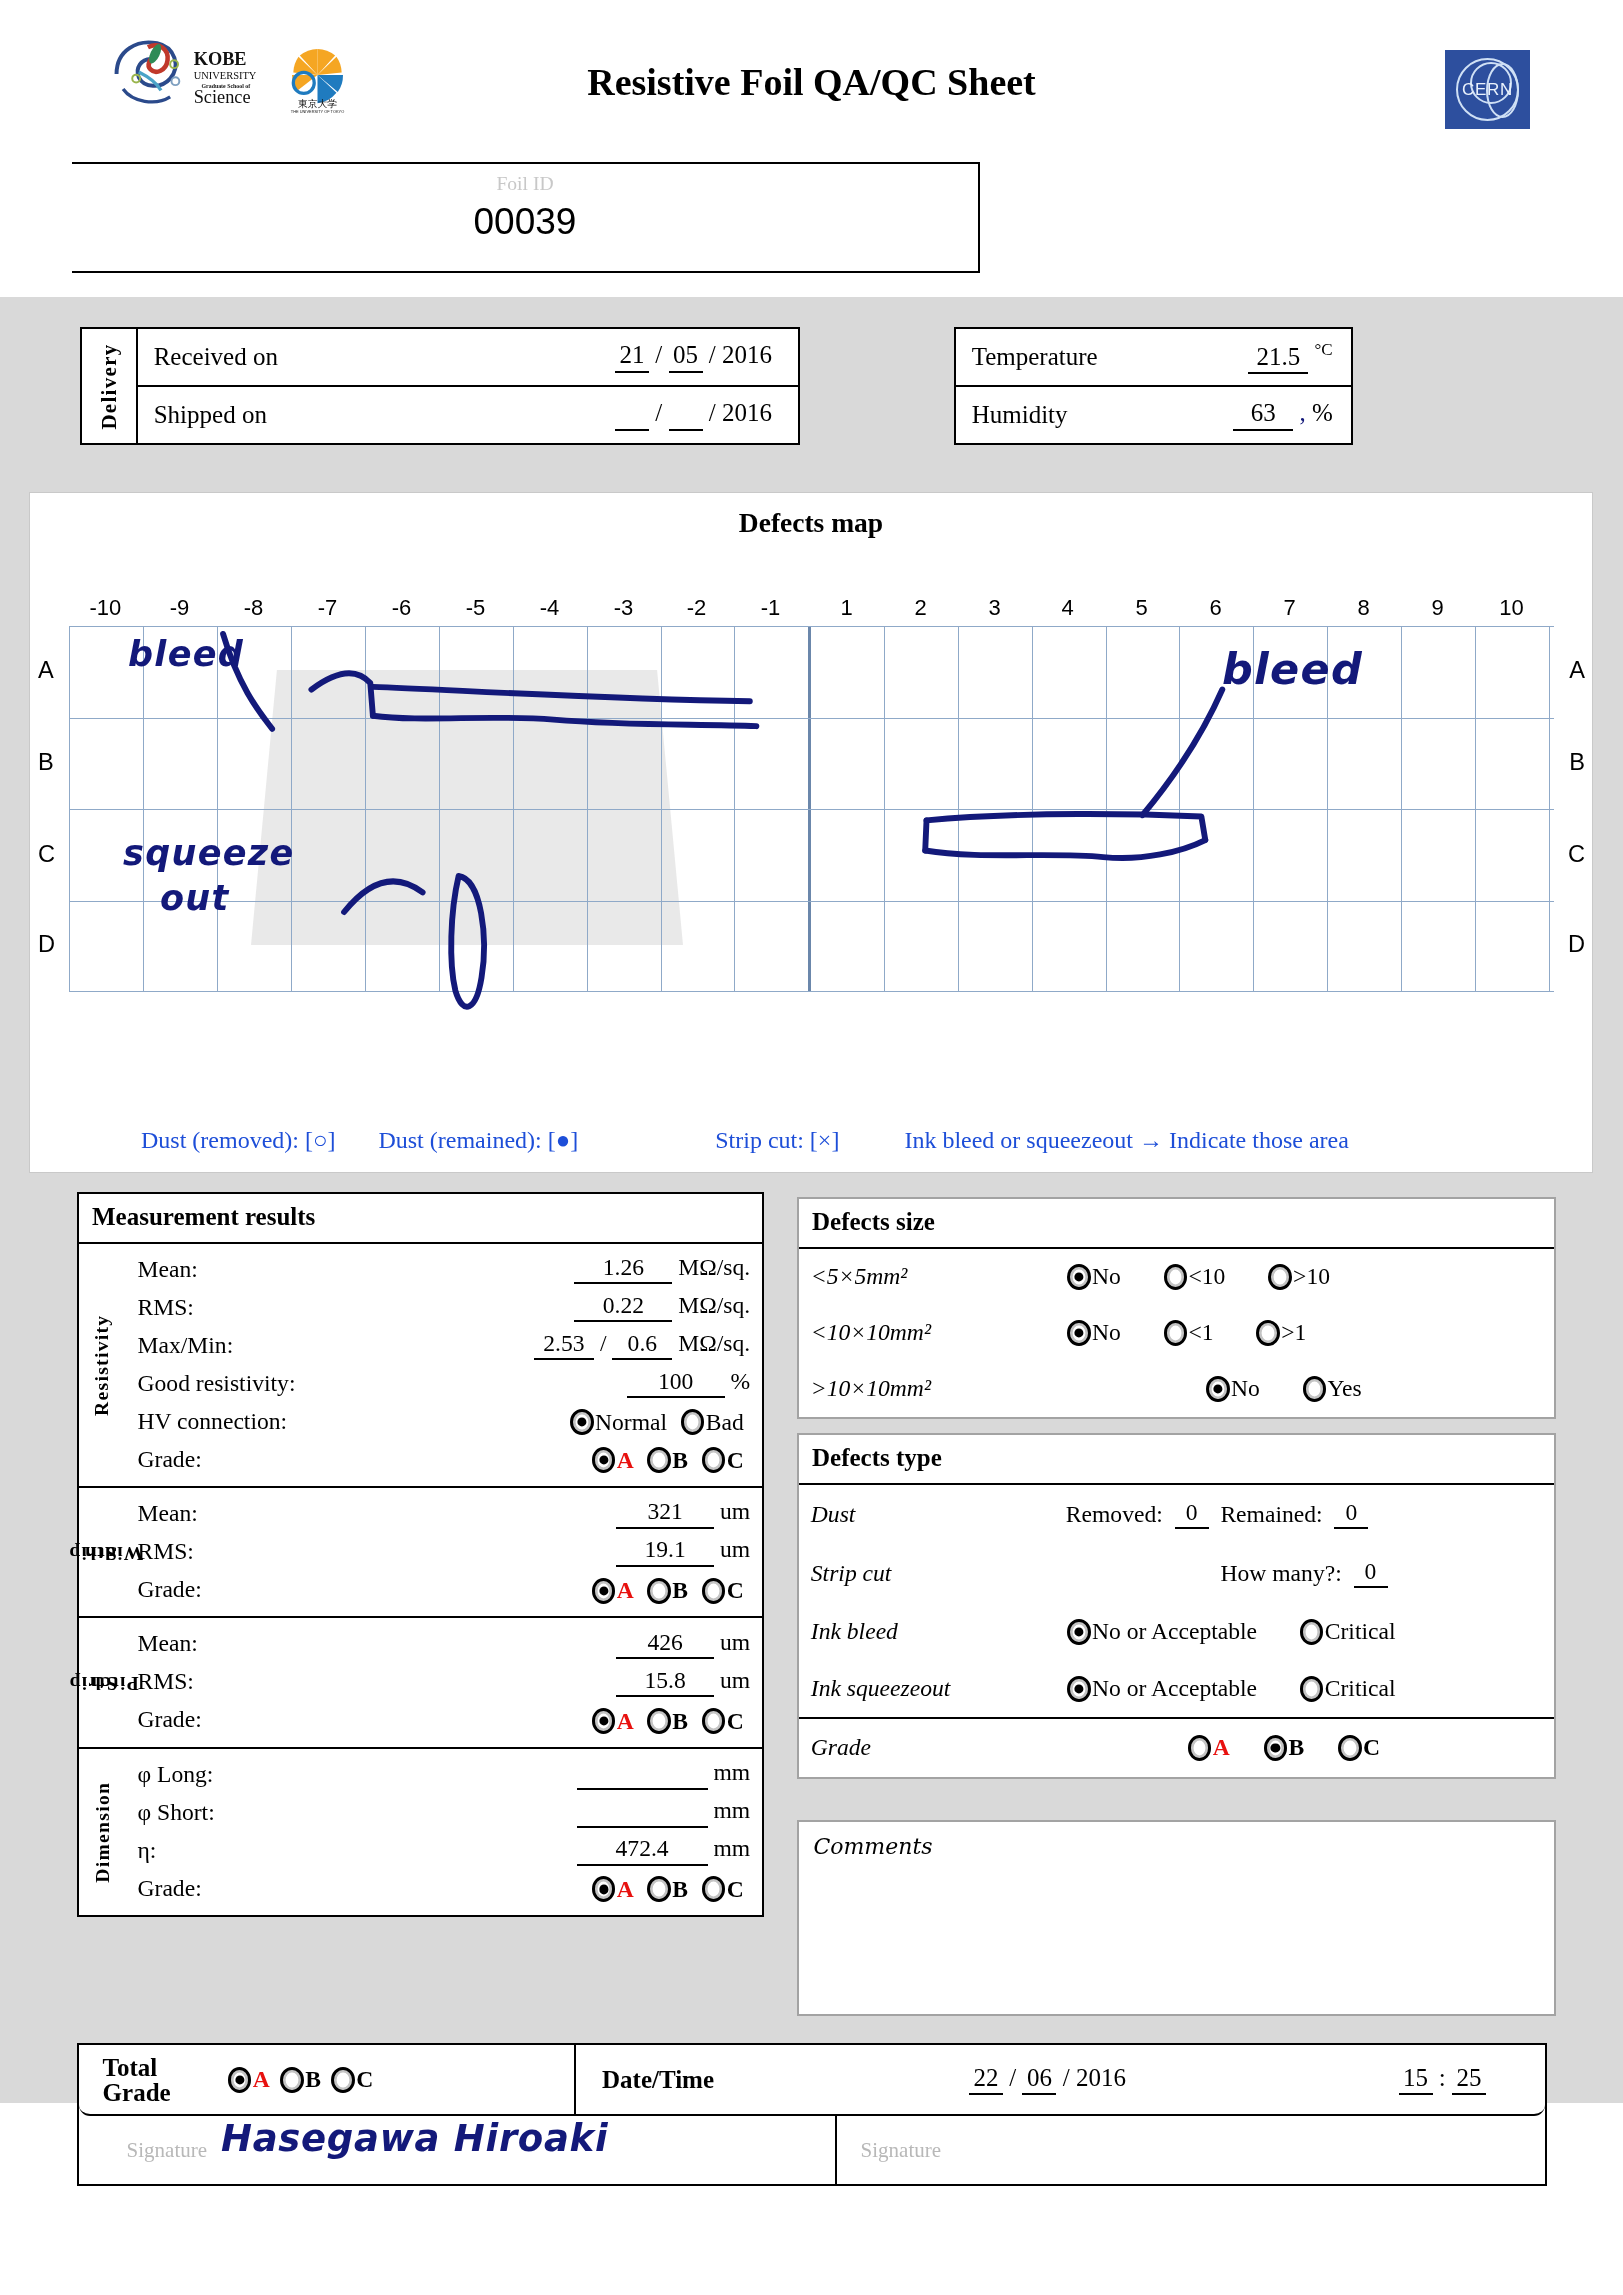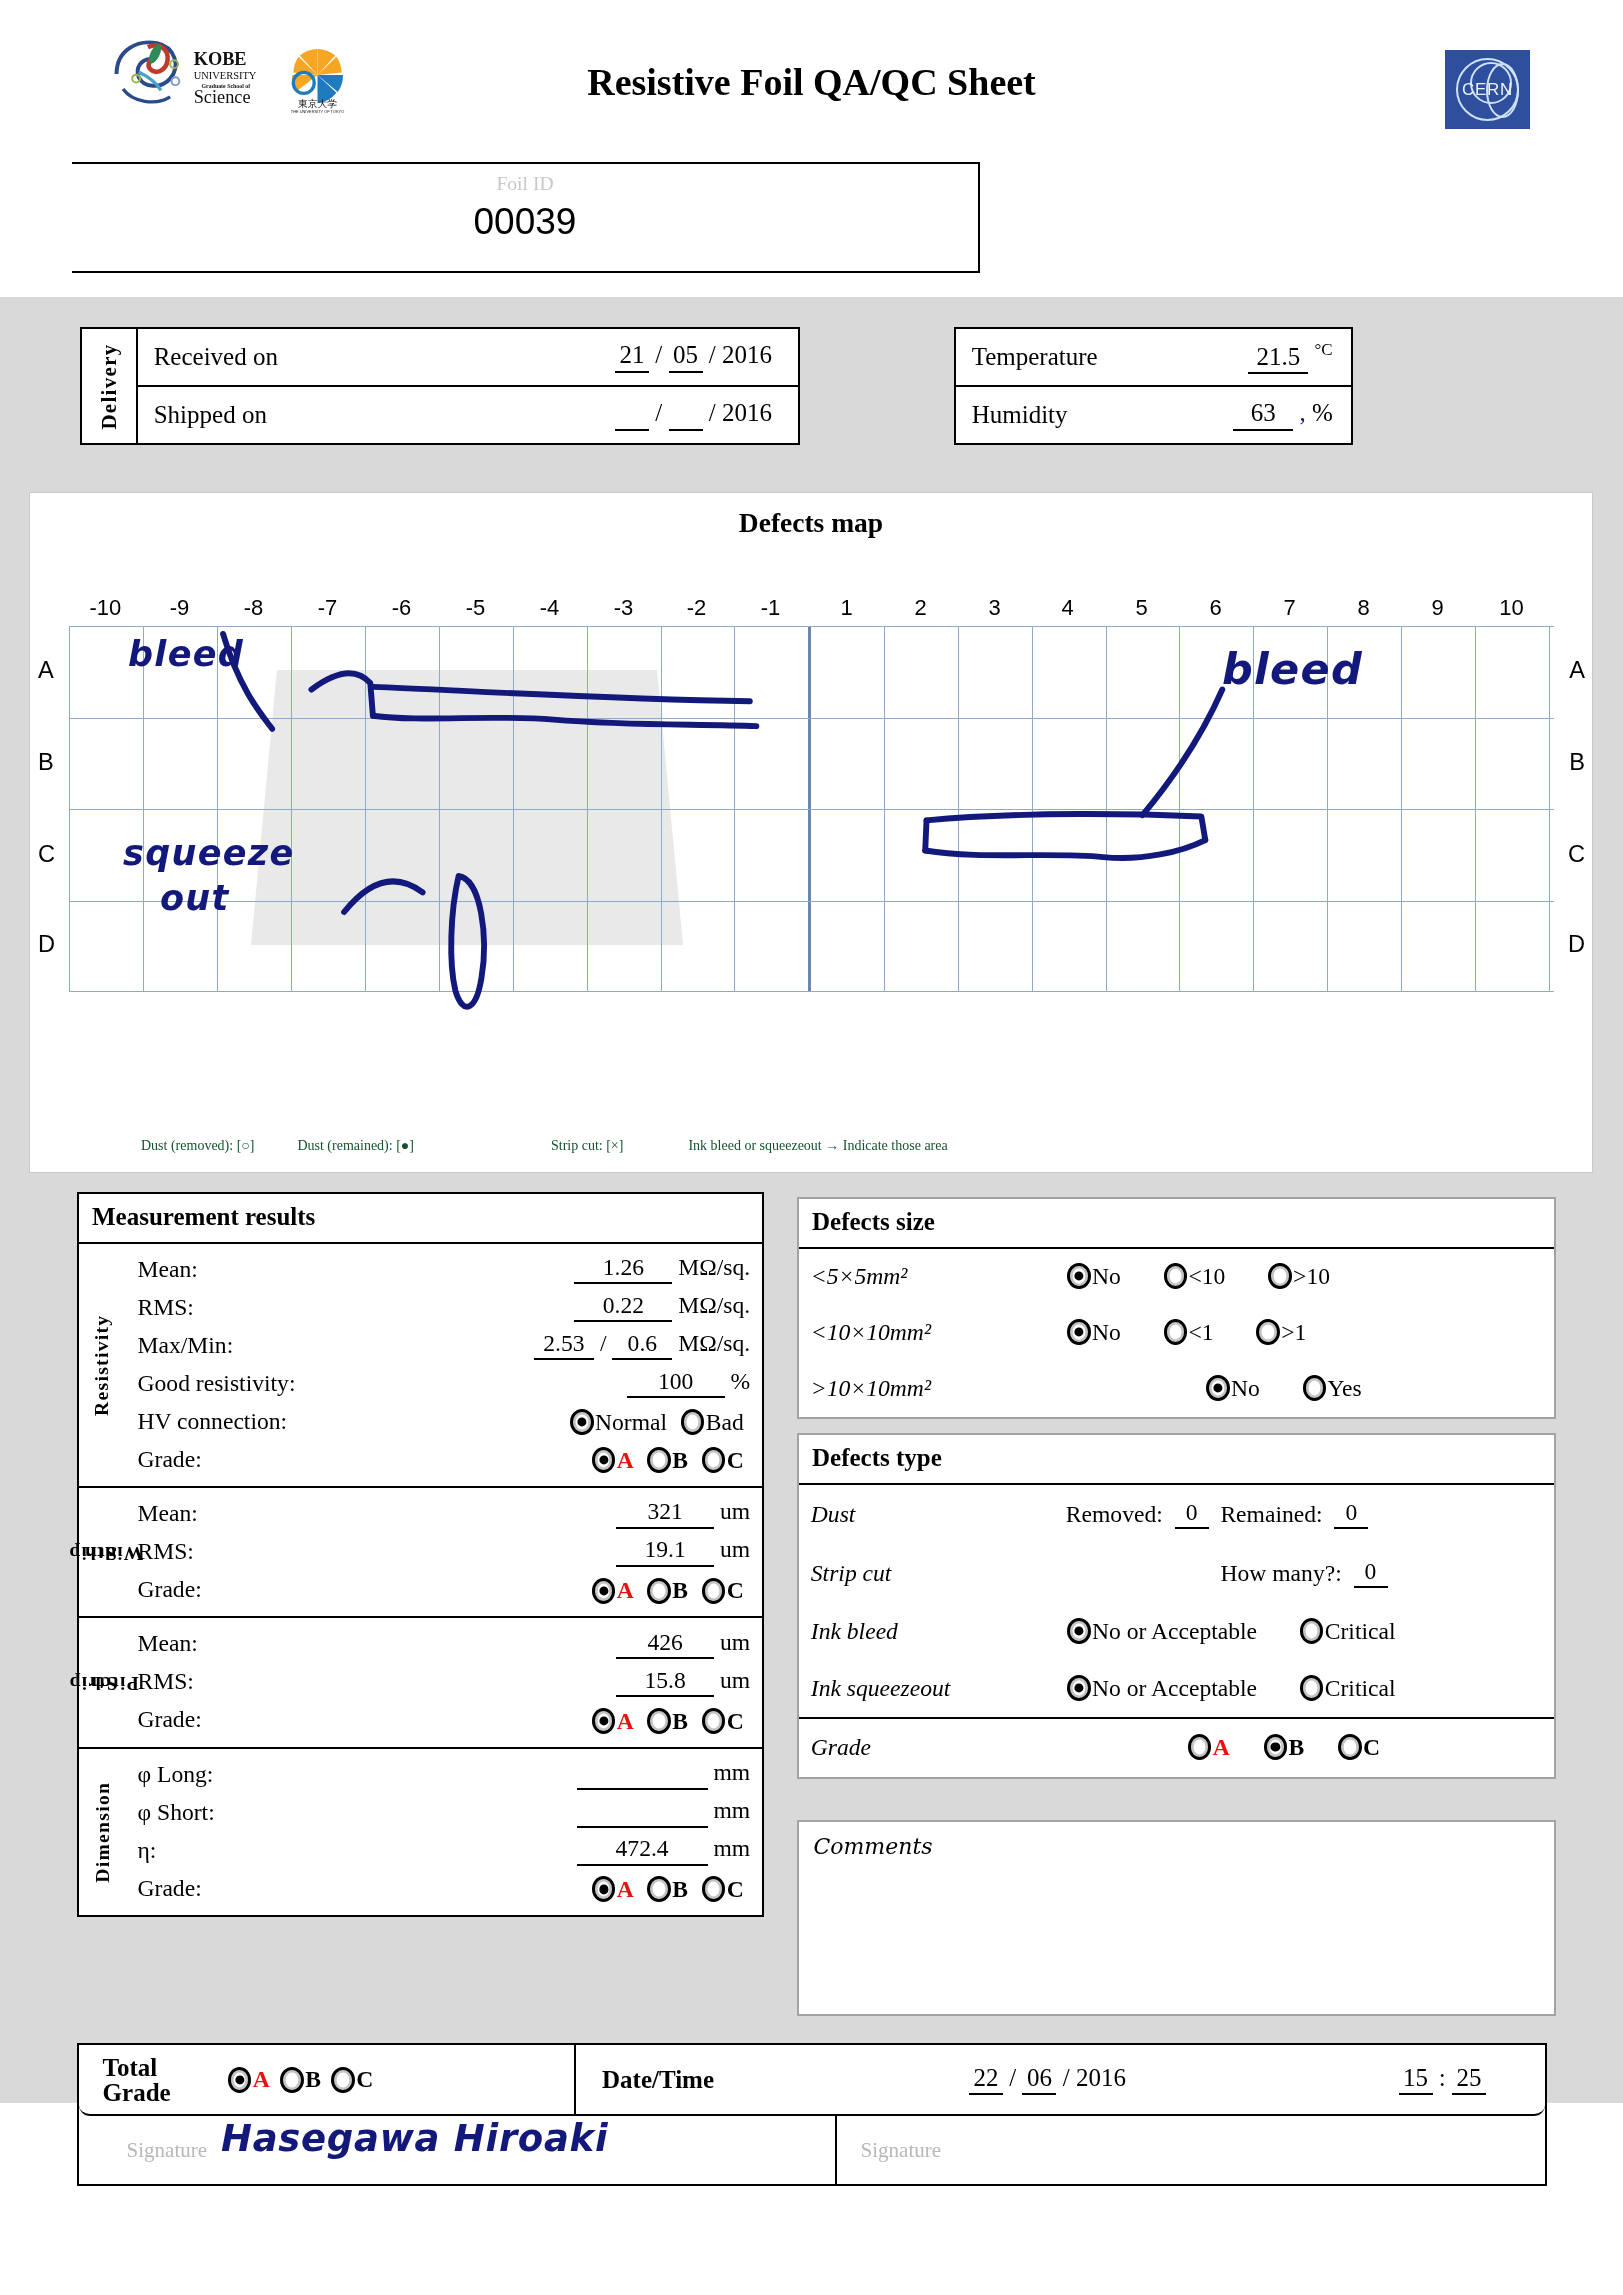--- a/index.html
+++ b/index.html
@@ -136,21 +136,21 @@
   .rowlabel.left { left:-31px; }
   .rowlabel.right { right:-31px; }
 
   .foil-shape {
     position:absolute; left:182px; top:44px; width:432px; height:275px;
     background:#e8e8e8; opacity:0.95;
   }
 
   .legend {
     position:absolute; left:0; right:0; bottom:18.3px;
-    display:flex; font-size:14px; color:#14532d;
+    display:flex; font-size:24px; color:#1d4ed8;
     padding-left:111px;
   }
   .legend span { margin-right:43px; white-space:nowrap; }
   .legend span.sp1 { margin-right:137px; }
   .legend span.sp2 { margin-right:65px; }
 
   
   .ink { position:absolute; left:0; top:0; width:1564px; height:681px;
          pointer-events:none; }
   .hw {
@@ -206,21 +206,21 @@
 
   
   .rpanel {
     position:absolute; left:797px; width:759px;
     border:2px solid #a3a3a3; background:#fff;
   }
   .drow { display:flex; align-items:center; height:56px; padding:0 11.8px; }
   .drow .dname { width:255px; font-size:23.6px;font-style:italic; }
   .drow .dopts { flex:1; display:flex; align-items:center; }
   .drow .dopts.center { justify-content:center; }
-  .drow .dopts .grp2 { display:flex; align-items:flex-start; margin-right:35px; }
+  .drow .dopts .grp2 { display:flex; align-items:center; margin-right:35px; }
 
   .ctitle { font-style:italic; font-size:22px; padding:11.8px 14.4px;
             font-family:"DejaVu Serif", serif; }
 
   
   .bottom {
     position:absolute; left:77px; top:2043px; width:1470px;
     border:2px solid #000; background:#fff;
   }
   .brow1 { display:flex; border-bottom:2px solid #000; height:71px;border-radius:11px; }

